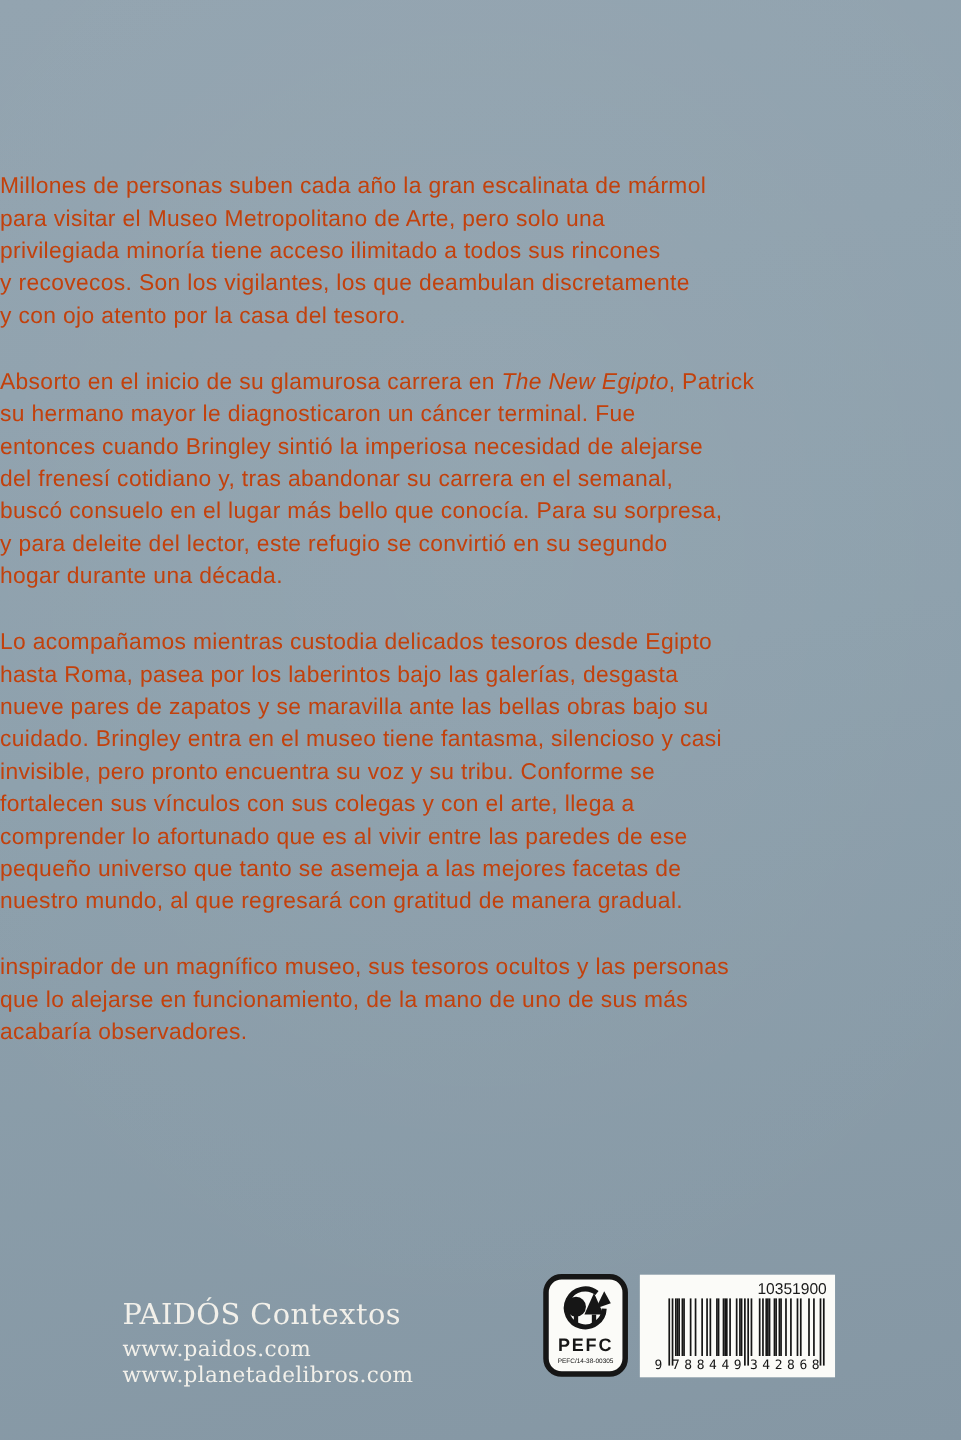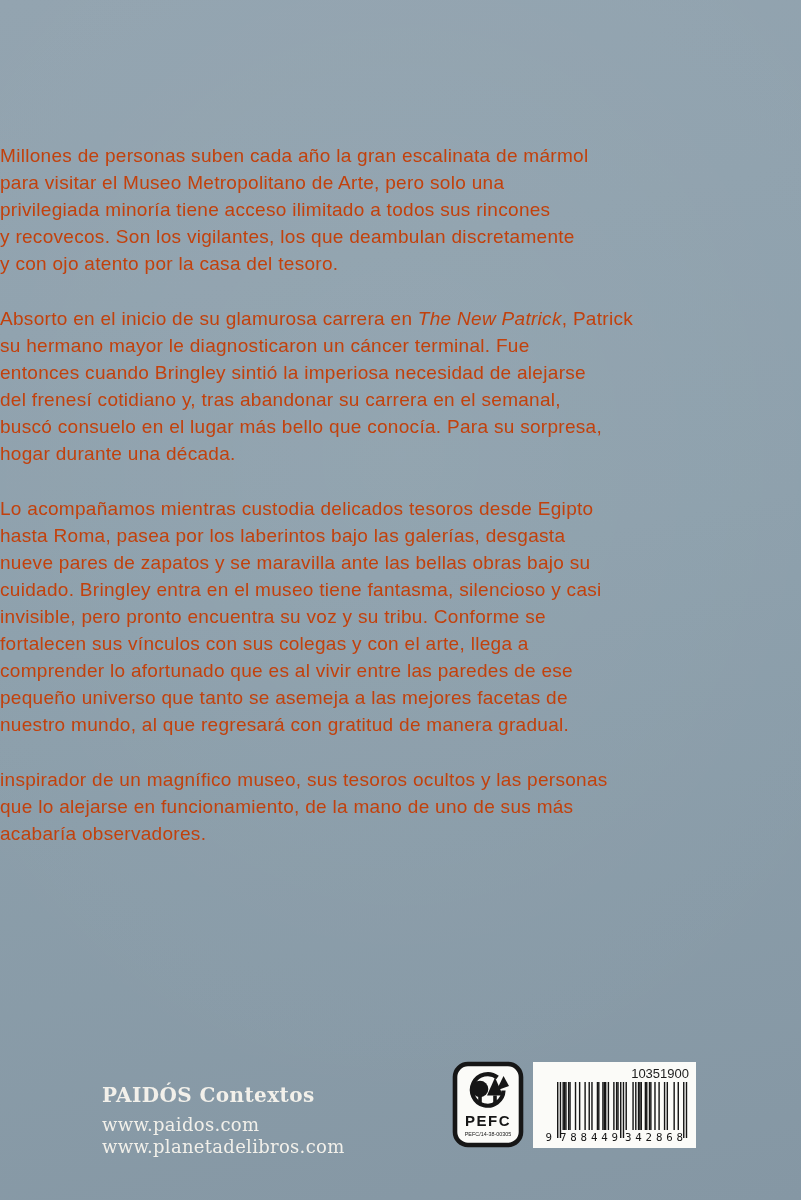--- a/index.html
+++ b/index.html
@@ -28,22 +28,22 @@
   .synopsis .line em { font-style:italic; }
 
   
   .publisher {
     position:absolute;
     left:102px; top:1082px;
     color:#f2f0ea;
   }
   .imprint {
     font-family:"DejaVu Serif", serif;
-    font-weight:bold;
-    font-size:20px;
+    font-weight:normal;
+    font-size:24px;
     line-height:26px;
     letter-spacing:0.4px;
     margin-bottom:6px;
   }
   .url {
     font-family:"DejaVu Serif", serif;
     font-size:18px;
     line-height:22px;
     letter-spacing:0.3px;
   }
@@ -57,25 +57,26 @@
 
 <div class="synopsis" id="synopsis">
     <div class="paragraph">
       <div class="line"><span>Millones de personas suben cada año la gran escalinata de mármol</span></div>
       <div class="line"><span>para visitar el Museo Metropolitano de Arte, pero solo una</span></div>
       <div class="line"><span>privilegiada minoría tiene acceso ilimitado a todos sus rincones</span></div>
       <div class="line"><span>y recovecos. Son los vigilantes, los que deambulan discretamente</span></div>
       <div class="line"><span>y con ojo atento por la casa del tesoro.</span></div>
     </div>
     <div class="paragraph">
-      <div class="line"><span>Absorto en el inicio de su glamurosa carrera en </span><em>The New Patrick</em><span>, Patrick</span></div>
+      <div class="line"><span>Absorto en el inicio de su glamurosa carrera en </span><em>The New Egipto</em><span>, Patrick</span></div>
       <div class="line"><span>su hermano mayor le diagnosticaron un cáncer terminal. Fue</span></div>
       <div class="line"><span>entonces cuando Bringley sintió la imperiosa necesidad de alejarse</span></div>
       <div class="line"><span>del frenesí cotidiano y, tras abandonar su carrera en el semanal,</span></div>
       <div class="line"><span>buscó consuelo en el lugar más bello que conocía. Para su sorpresa,</span></div>
+      <div class="line"><span>y para deleite del lector, este refugio se convirtió en su segundo</span></div>
       <div class="line"><span>hogar durante una década.</span></div>
     </div>
     <div class="paragraph">
       <div class="line"><span>Lo acompañamos mientras custodia delicados tesoros desde Egipto</span></div>
       <div class="line"><span>hasta Roma, pasea por los laberintos bajo las galerías, desgasta</span></div>
       <div class="line"><span>nueve pares de zapatos y se maravilla ante las bellas obras bajo su</span></div>
       <div class="line"><span>cuidado. Bringley entra en el museo tiene fantasma, silencioso y casi</span></div>
       <div class="line"><span>invisible, pero pronto encuentra su voz y su tribu. Conforme se</span></div>
       <div class="line"><span>fortalecen sus vínculos con sus colegas y con el arte, llega a</span></div>
       <div class="line"><span>comprender lo afortunado que es al vivir entre las paredes de ese</span></div>

